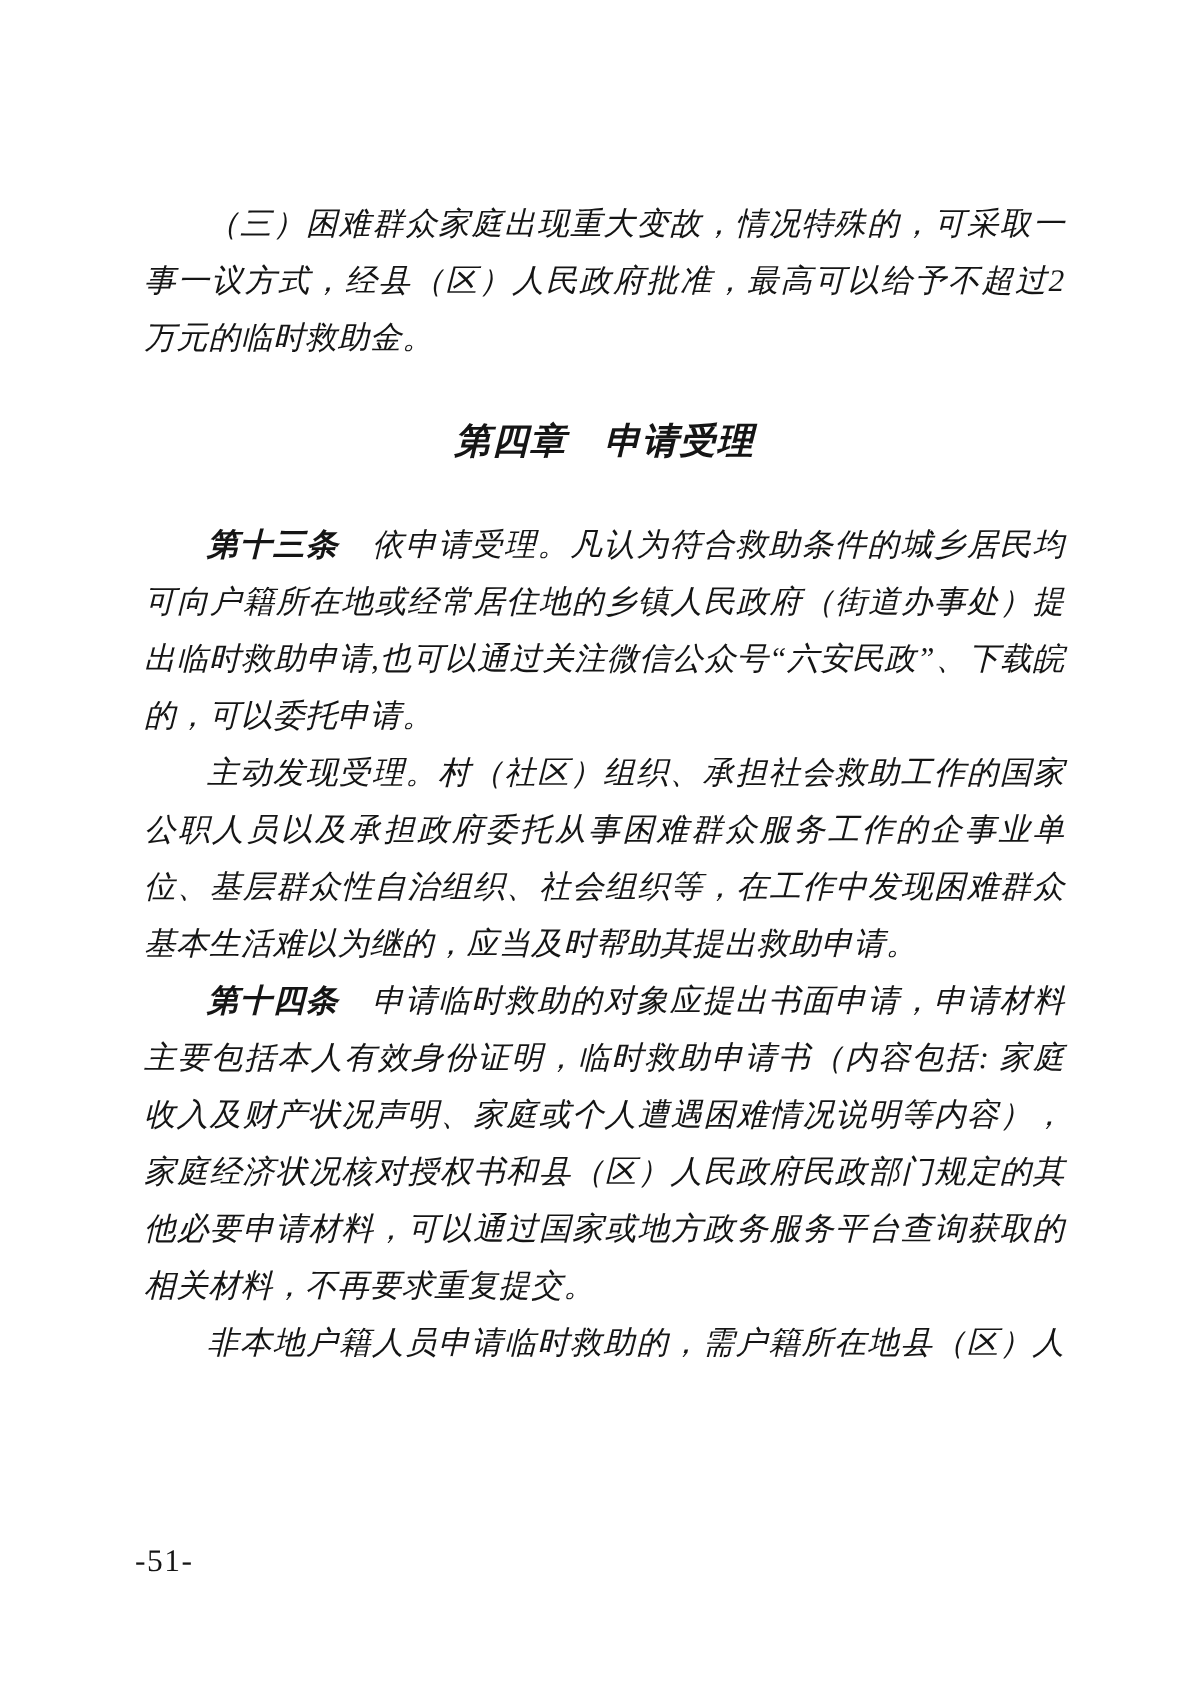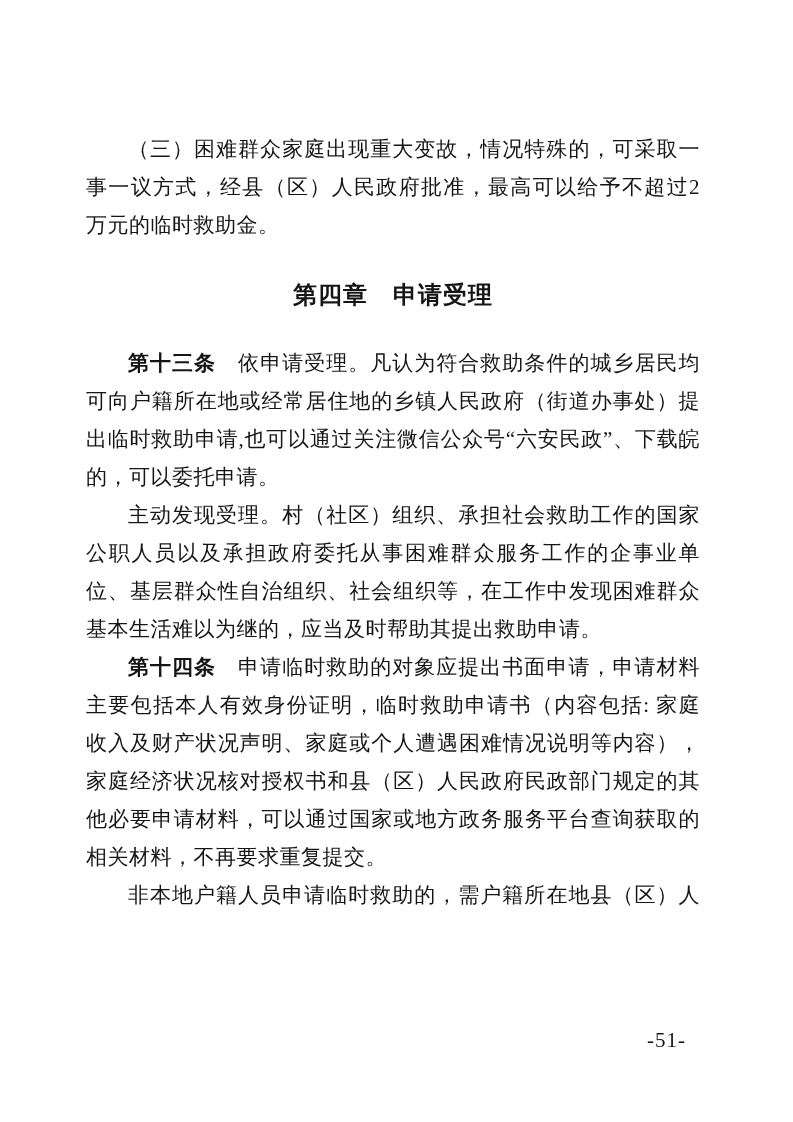--- a/index.html
+++ b/index.html
@@ -7,23 +7,24 @@
     position: relative;
     width: 793px;
     height: 1122px;
     background: #ffffff;
     color: #151515;
     font-family: "Liberation Serif", "DejaVu Serif", serif;
     overflow: hidden;
   }
   .content {
     position: absolute;
-    left: 86px;
+    left: 96px;
     top: 130px;
     width: 614px;
+    font-style: italic;
   }
   .line {
     font-size: 21px;
     line-height: 38px;
     height: 38px;
     text-align: justify;
     text-align-last: justify;
     text-justify: inter-character;
     letter-spacing: 0.5px;
   }
@@ -46,21 +47,20 @@
     margin: 32px 0 30px 0;
     text-align: right;
     text-align-last: center;
     letter-spacing: 1px;
   }
   .page-number {
     position: absolute;
     top: 1026px;
     left: 90px;
     width: 596px;
-    text-align: right;
     font-size: 21px;
     line-height: 28px;
     letter-spacing: 1px;
   }
 </style>
 </head>
 <body>
 
 <div class="page">
   <div class="content" id="content">

